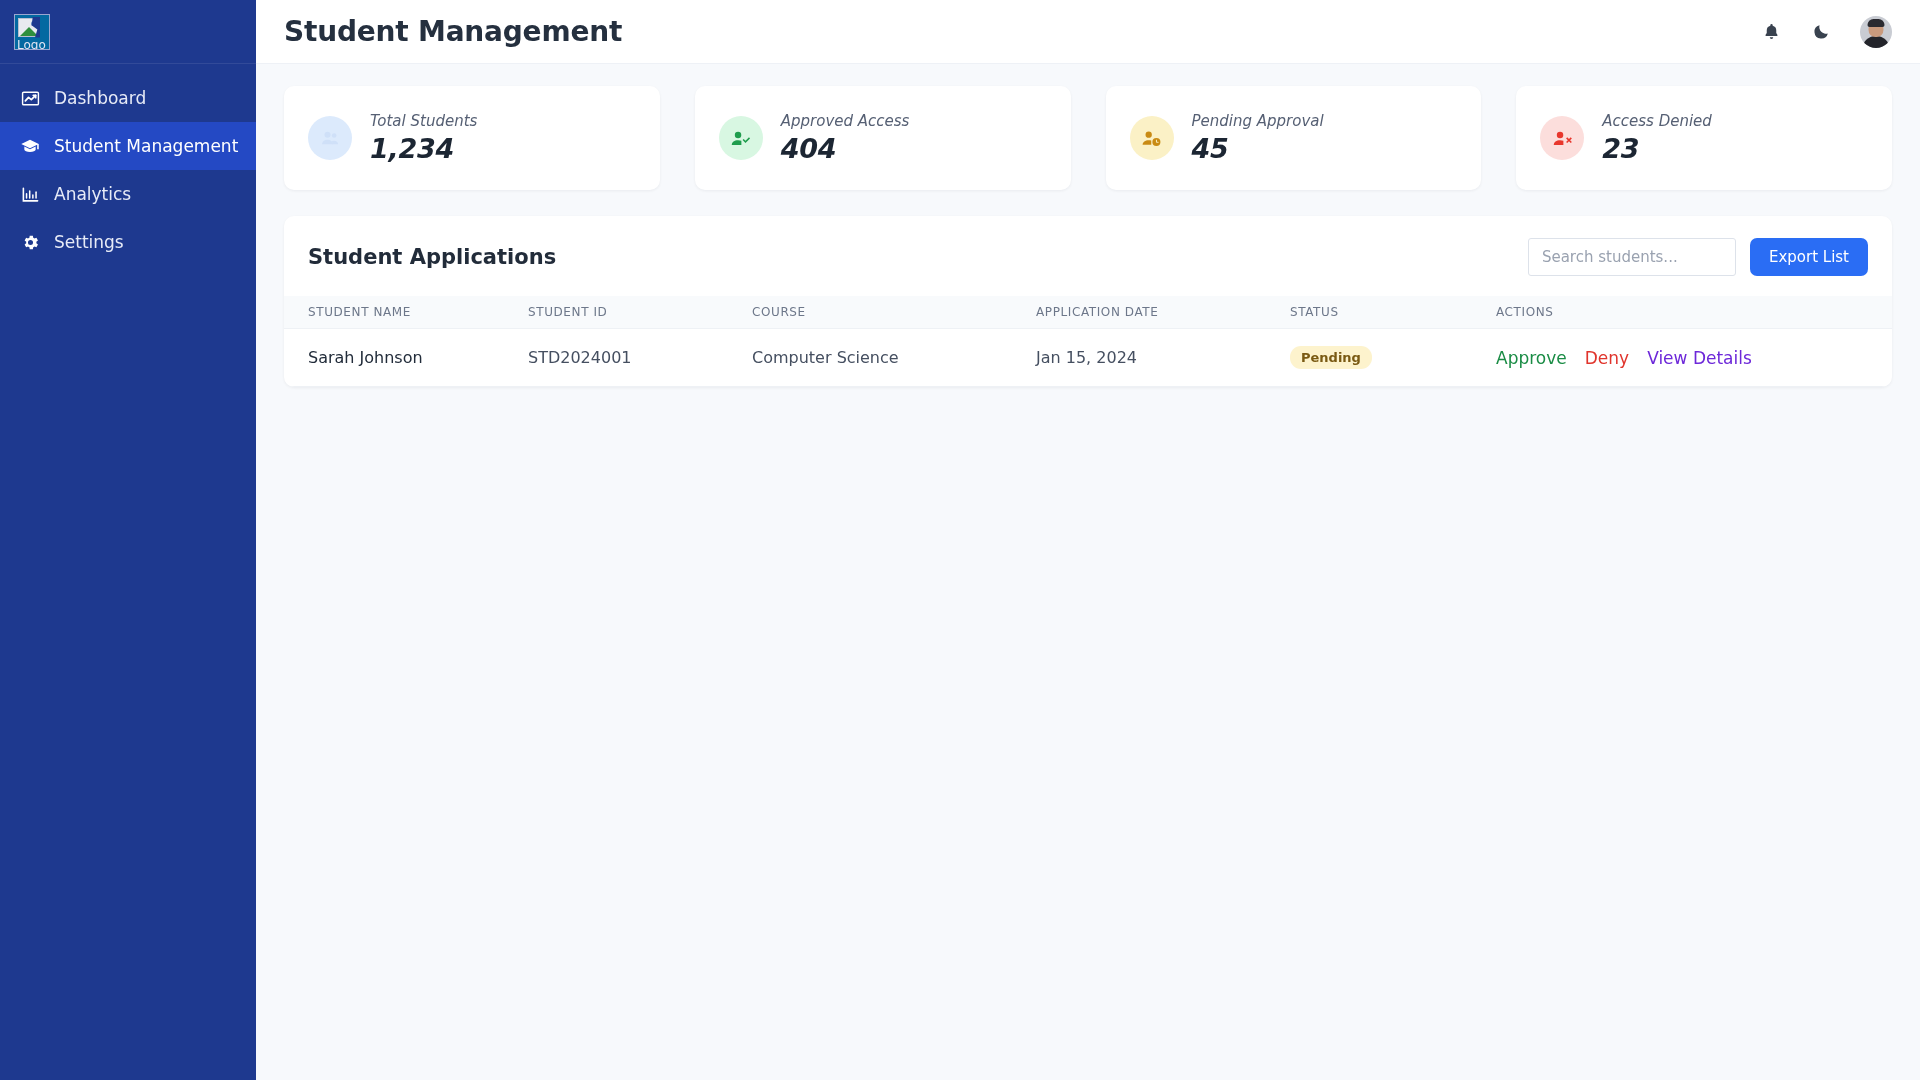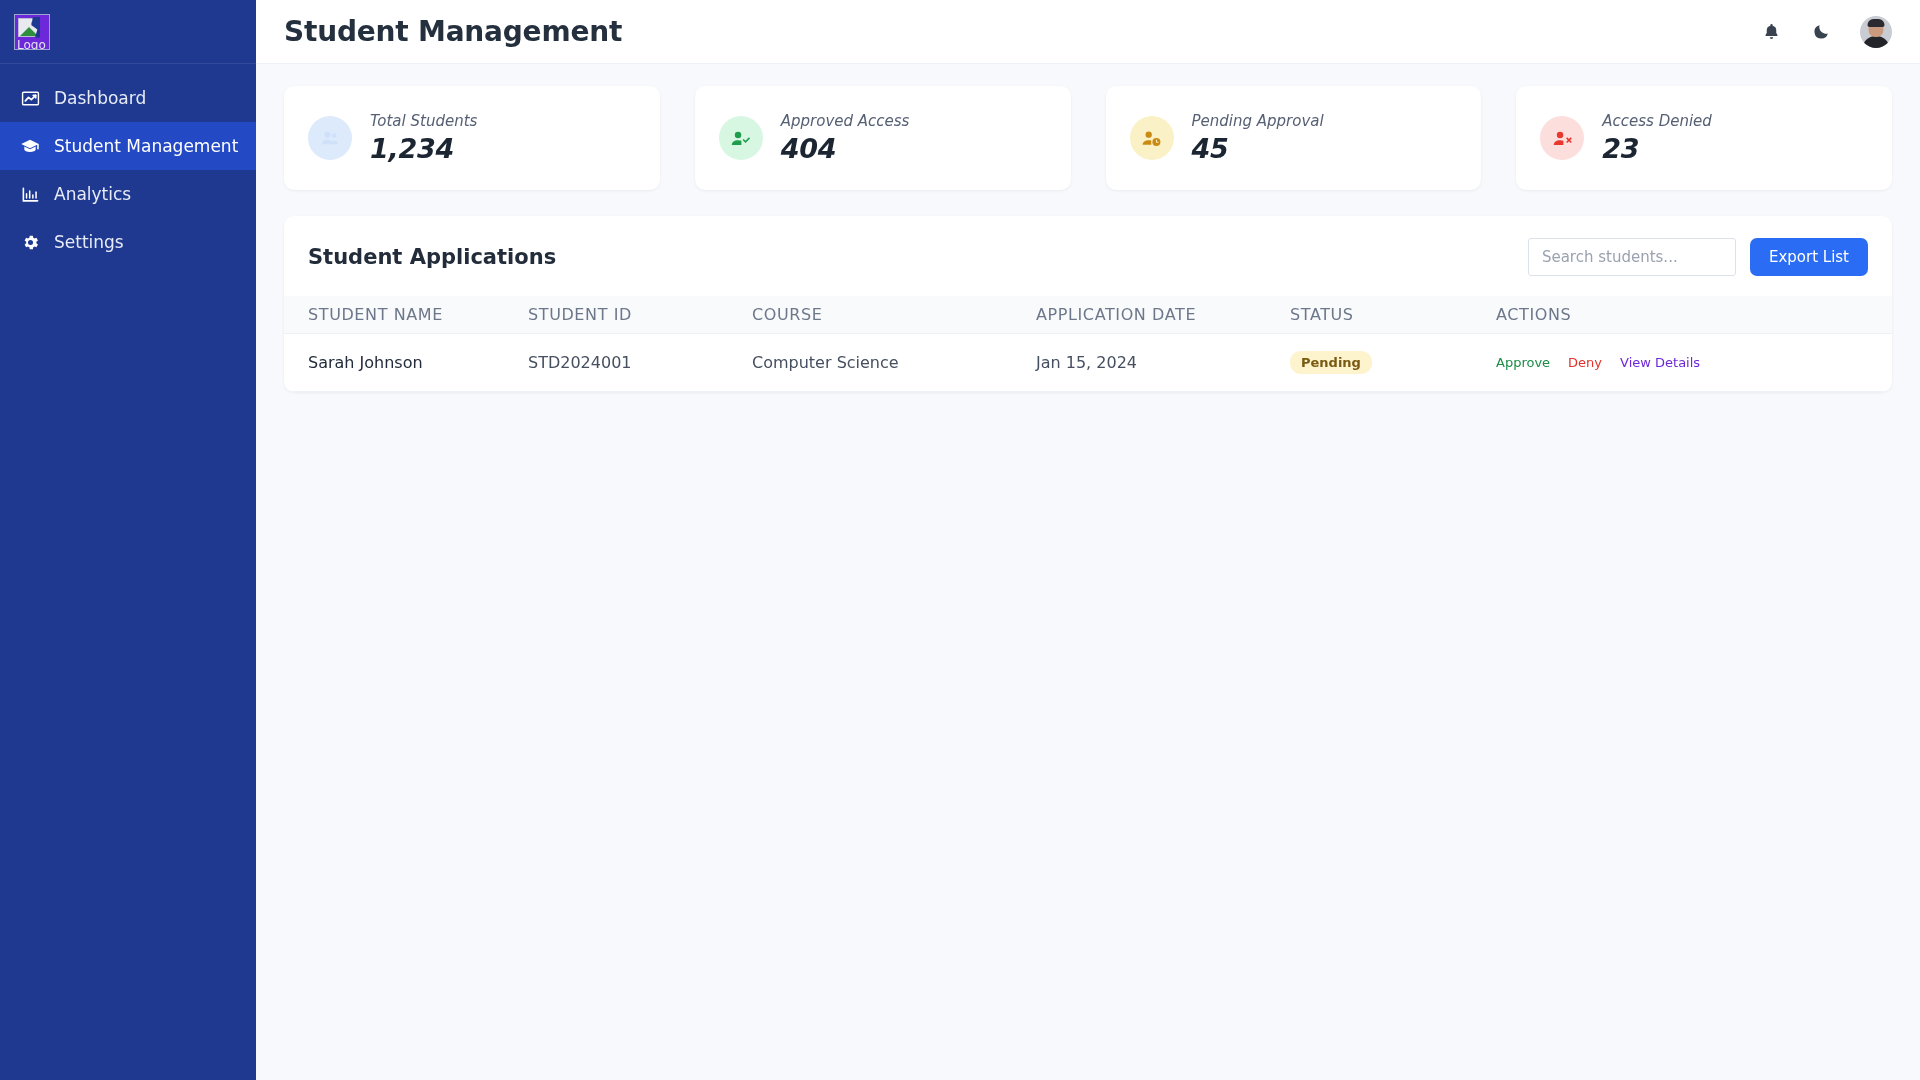--- a/index.html
+++ b/index.html
@@ -34,21 +34,21 @@
     display: flex;
     align-items: center;
     padding-left: 14px;
     border-bottom: 1px solid rgba(255,255,255,0.09);
   }
 
   .broken-img {
     width: 36px;
     height: 36px;
     border: 1px solid #9aa6d0;
-    background: #6d28d9;
+    background: #0369a1;
     position: relative;
     overflow: hidden;
   }
   .broken-img .glyph {
     position: absolute;
     left: 3px; top: 3px;
     width: 22px; height: 19px;
     background: #e8eaf0;
     border: 1px solid #b9bfd0;
   }
@@ -286,21 +286,21 @@
     font-size: 15px;
     font-family: "DejaVu Sans", "Liberation Sans", sans-serif;
     cursor: pointer;
   }
 
   table { width: 100%; border-collapse: collapse; }
 
   thead tr { background: #f8fafc; }
   thead th {
     text-align: left;
-    font-size: 16px;
+    font-size: 12px;
     letter-spacing: 0.6px;
     font-weight: normal;
     color: #6d778a;
     padding: 9px 0 9px 0;
     text-transform: uppercase;
     border-bottom: 1px solid #eef1f5;
   }
 
   tbody td {
     font-size: 16px;
@@ -323,21 +323,21 @@
     padding: 4px 11px;
     border-radius: 11px;
     font-size: 13px;
     font-weight: bold;
   }
   .badge.pending  { background: #fdf3cd; color: #7a5a13; }
   .badge.approved { background: #d9f7e1; color: #1c6b37; }
 
   .row-actions { display: flex; align-items: center; gap: 18px; }
   .act {
-    font-size: 13px;
+    font-size: 17px;
     cursor: pointer;
   }
   .act.approve { color: #1a8c45; }
   .act.deny    { color: #e0342c; }
   .act.view    { color: #6d28d9; }
   .act.revoke  { color: #e0342c; }
 </style>
 </head>
 <body>
 

